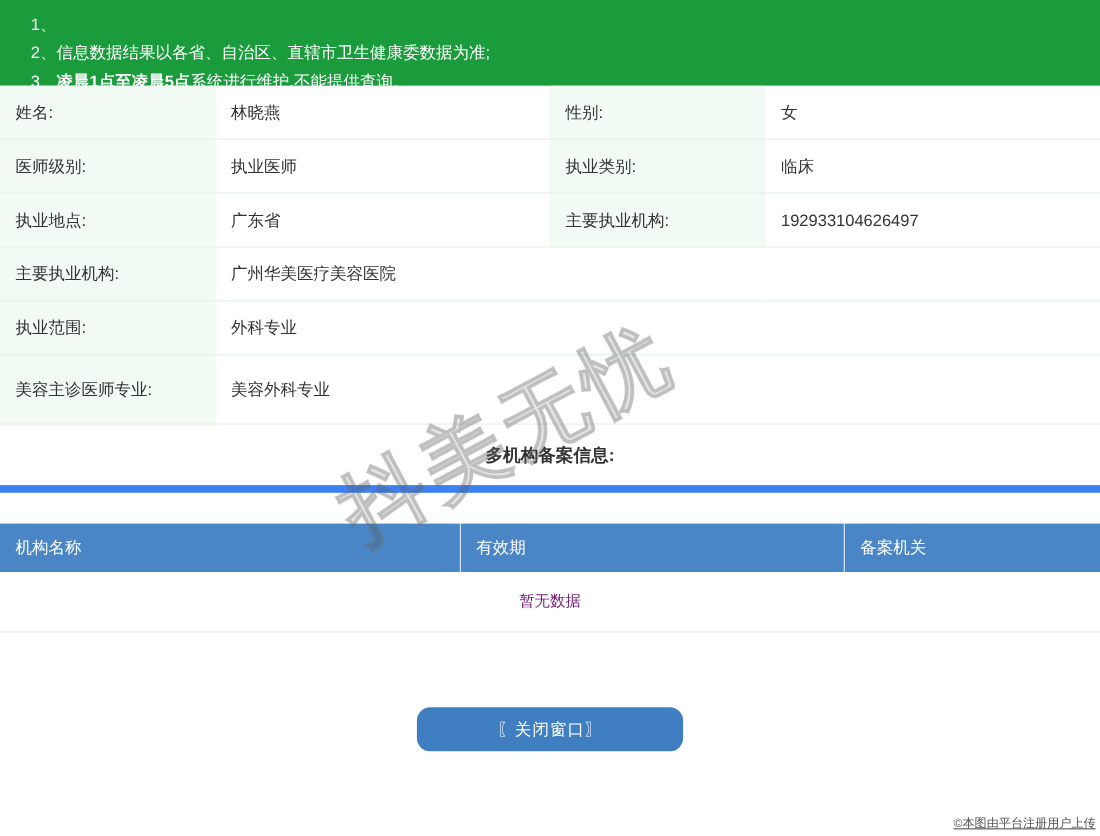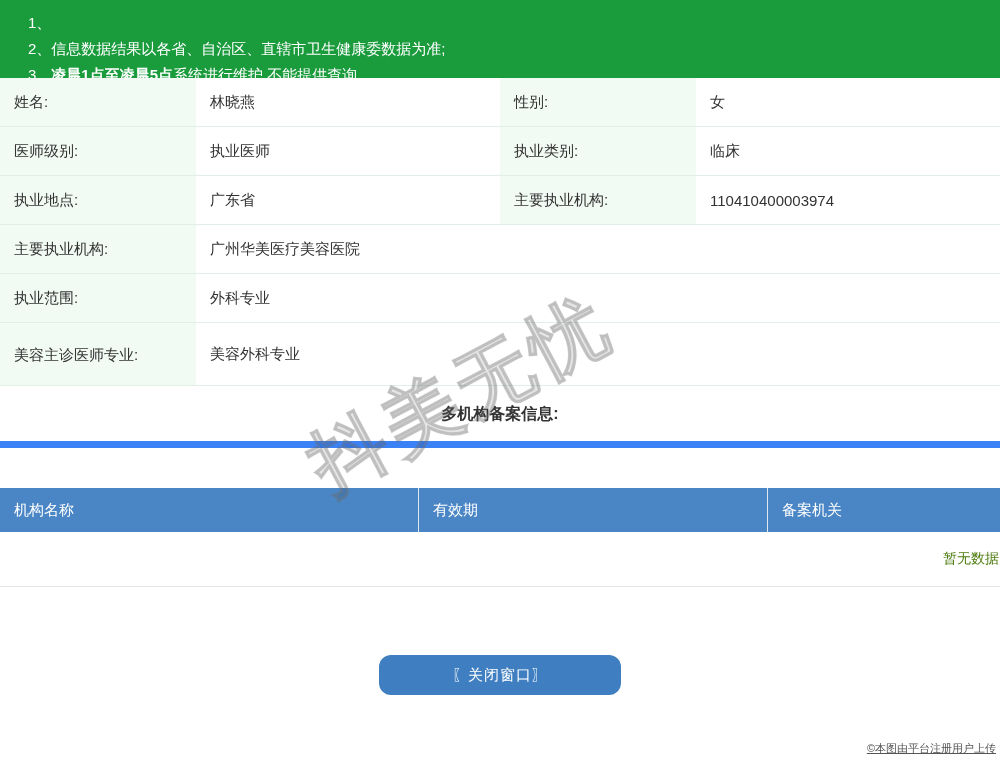--- a/index.html
+++ b/index.html
@@ -115,36 +115,35 @@
   }
 
   
   .rec-wrap {
     padding: 28px 0 0 0;
   }
   .rec-table {
     width: 100%;
     border-collapse: collapse;
     table-layout: fixed;
-    margin-top: 12px;
   }
   .rec-table th {
     background: #4a86c5;
     color: #ffffff;
     font-weight: normal;
     font-size: 15px;
     text-align: left;
     padding: 0 14px;
     height: 44px;
     border-right: 1px solid #dfe9f2;
   }
   .rec-table th:last-child { border-right: none; }
   .rec-empty {
-    text-align: right;
-    color: #4d7c0f;
+    text-align: center;
+    color: #701a75;
     font-size: 14px;
     height: 52px;
     border-bottom: 1px solid #e6e6e6;
     border-radius: 11px;
   }
 
   
   .btn-area {
     display: flex;
     justify-content: center;
@@ -204,21 +203,21 @@
     <tr>
       <td class="lbl">医师级别:</td>
       <td class="val">执业医师</td>
       <td class="lbl">执业类别:</td>
       <td class="val">临床</td>
     </tr>
     <tr>
       <td class="lbl">执业地点:</td>
       <td class="val">广东省</td>
       <td class="lbl">主要执业机构:</td>
-      <td class="val">110410400003974</td>
+      <td class="val">192933104626497</td>
     </tr>
     <tr>
       <td class="lbl">主要执业机构:</td>
       <td class="val" colspan="3">广州华美医疗美容医院</td>
     </tr>
     <tr>
       <td class="lbl">执业范围:</td>
       <td class="val" colspan="3">外科专业</td>
     </tr>
     <tr class="row-tall">

